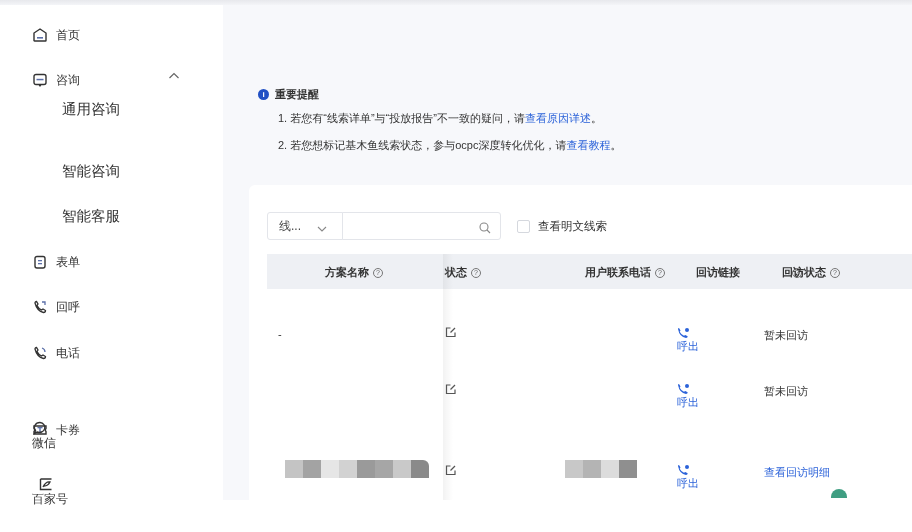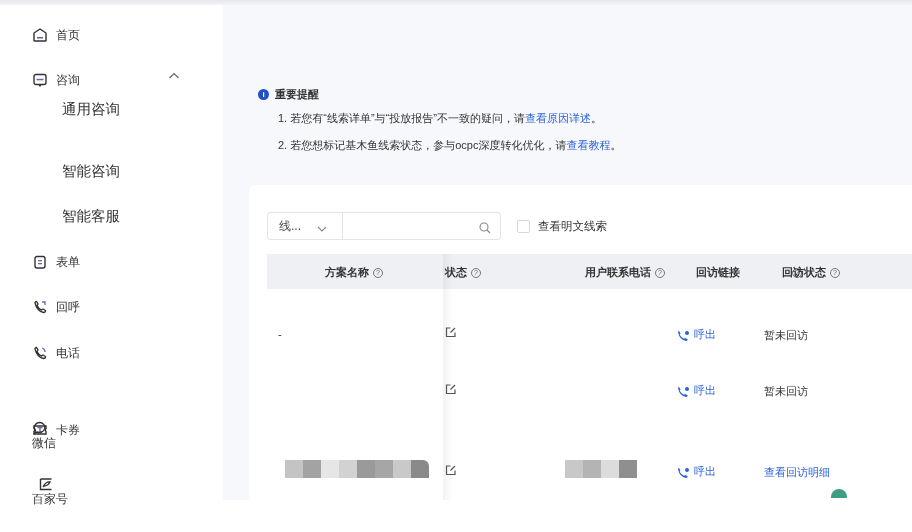--- a/index.html
+++ b/index.html
@@ -35,21 +35,21 @@
   .checkbox-wrap { position: absolute; left: 268px; top: 34px; display: flex; align-items: center; font-size: 11.5px; color: #333; cursor: pointer; }
   .checkbox { width: 13px; height: 13px; border: 1px solid #d5d8de; border-radius: 2px; margin-right: 8px; background: #fff; }
 
   .thead { position: absolute; left: 18px; top: 69px; width: 645px; height: 35px; background: #eef0f4; font-size: 11px; color: #333; font-weight: 600; }
   .th { position: absolute; top: 11px; white-space: nowrap; display: flex; align-items: center; }
   .qmark { display: inline-flex; width: 10px; height: 10px; border: 1px solid #777; border-radius: 50%; font-size: 7px; align-items: center; justify-content: center; margin-left: 4px; color: #666; font-weight: 400; }
   .fixed-shadow { position: absolute; left: 194px; top: 69px; width: 10px; height: 251px; background: linear-gradient(to right, rgba(0,0,0,0.05), rgba(0,0,0,0)); }
 
   .row-cell { position: absolute; font-size: 11px; color: #333; white-space: nowrap; display: flex; align-items: center; }
   .link { color: #2b62d9; cursor: pointer; }
-  .call { color: #2b62d9; cursor: pointer; display: flex; align-items: flex-end; }
+  .call { color: #2b62d9; cursor: pointer; display: flex; align-items: flex-start; flex-direction: column; }
   .call svg { margin-right: 4px; }
   .edit-ico { cursor: pointer; }
 
   .mosaic { position: absolute; display: flex; height: 18px; }
   .mosaic span { display: block; width: 18px; height: 18px; }
 
   .fab { position: absolute; left: 831px; top: 489px; width: 16px; height: 9px; border-radius: 8px 8px 0 0; background: #3f9e82; }
   .bottom-fade { position: absolute; left: 223px; top: 500px; width: 689px; height: 32px; background: #ffffff; }
 </style>
 </head>

